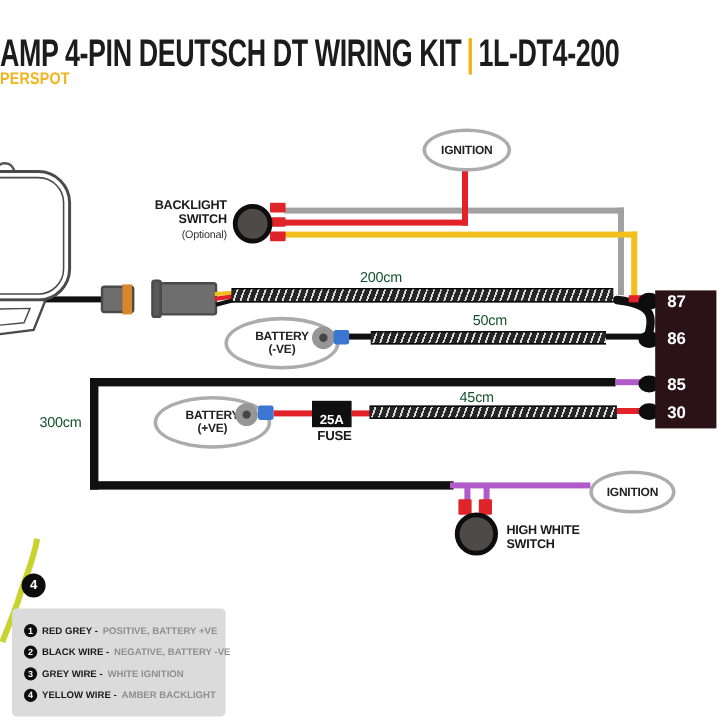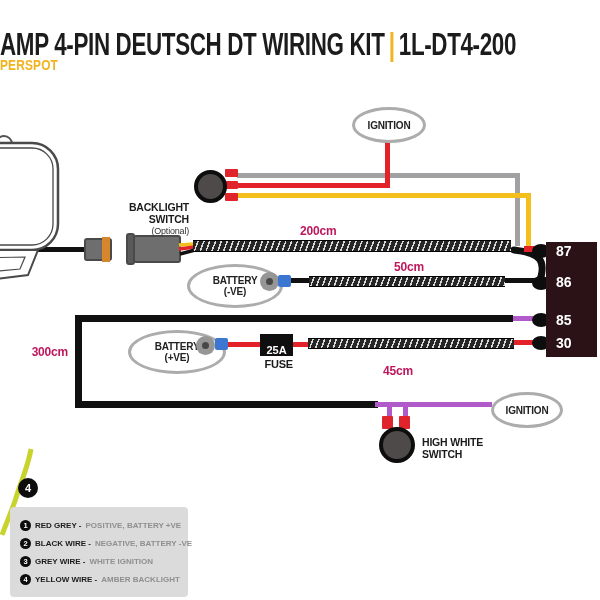--- a/index.html
+++ b/index.html
@@ -24,21 +24,21 @@
   
   .oval{position:absolute;background:#fff;border:3px solid #ACACAC;border-radius:50%;
     display:flex;flex-direction:column;align-items:center;justify-content:center;z-index:3;
     font-weight:bold;color:#222;line-height:11px;font-size:10px;letter-spacing:-.2px;text-align:right;}
   
   .switch{position:absolute;border-radius:50%;background:#4F4A4A;border:4px solid #0d0d0d;z-index:3;box-sizing:border-box;}
   .spade{position:absolute;background:#E0242B;z-index:3;border-radius:1px;}
   .ring{position:absolute;width:19px;height:19px;border-radius:50%;background:#969696;z-index:3;}
   .ring::after{content:"";position:absolute;left:6px;top:6px;width:7px;height:7px;border-radius:50%;background:#474747;}
   .crimp{position:absolute;width:13px;height:12px;background:#3B76D1;border-radius:2px;z-index:3;}
-  .lenlbl{position:absolute;font-weight:bold;font-size:12px;color:#be185d;z-index:3;letter-spacing:-.2px;}
+  .lenlbl{position:absolute;font-weight:normal;font-size:12px;color:#14532d;z-index:3;letter-spacing:-.2px;}
   .complbl{position:absolute;font-weight:bold;color:#1a1a1a;z-index:3;letter-spacing:-.2px;}
   #relay{position:absolute;left:546px;top:242px;width:51px;height:115px;background:#2A1216;z-index:3;}
   .pinbump{position:absolute;left:532px;width:18px;height:14px;border-radius:50%;background:#0d0d0d;z-index:3;}
   .pinlbl{position:absolute;left:556px;color:#fff;font-weight:bold;font-size:14px;z-index:4;letter-spacing:0;}
   #fuse{position:absolute;left:260px;top:334px;width:33px;height:22px;background:#0f0f0f;color:#fff;
     display:flex;align-items:flex-end;justify-content:center;font-weight:bold;font-size:11px;z-index:3;}
   
   .conn{position:absolute;background:#6E6E6E;border:2px solid #4a4a4a;border-radius:3px;box-sizing:border-box;z-index:2;}
   .band{position:absolute;background:#D8862B;z-index:3;}
   
@@ -94,21 +94,21 @@
   <div class="wire red" style="left:237px;top:183px;width:153px;height:5px;"></div>
 
   <div class="oval" style="left:352px;top:107px;width:68px;height:30px;">
     <span>IGNITION</span>
   </div>
 
   <div class="spade" style="left:225px;top:169px;width:13px;height:8px;"></div>
   <div class="spade" style="left:225px;top:181px;width:13px;height:8px;"></div>
   <div class="spade" style="left:225px;top:193px;width:13px;height:8px;"></div>
   <div class="switch" style="left:194px;top:170px;width:33px;height:33px;"></div>
-  <div class="complbl" style="left:100px;top:165px;width:89px;text-align:right;font-size:10.5px;line-height:12px;margin-top:36px;">
+  <div class="complbl" style="left:100px;top:165px;width:89px;text-align:right;font-size:10.5px;line-height:12px;">
     <div>BACKLIGHT</div>
     <div>SWITCH</div>
     <div style="font-weight:normal;font-size:9px;color:#333;">(Optional)</div>
   </div>
 
   <div class="braid" style="left:193px;top:240px;width:318px;"></div>
   <div class="lenlbl" style="left:300px;top:224px;">200cm</div>
 
   <div class="oval" style="left:187px;top:264px;width:90px;height:38px;">
     <span>BATTERY</span>
@@ -134,21 +134,21 @@
   <div class="ring" style="left:196px;top:336px;"></div>
   <div class="crimp" style="left:215px;top:338px;"></div>
   <div class="wire red" style="left:228px;top:342px;width:34px;height:5px;"></div>
   <div id="fuse">
       <span>25A</span>
     </div>
   <div class="complbl" style="left:260px;top:358px;width:33px;text-align:right;font-size:11px;">FUSE</div>
   <div class="wire red" style="left:293px;top:342px;width:17px;height:5px;"></div>
   <div class="braid" style="left:308px;top:338px;width:206px;height:9px;"></div>
   <div class="wire red" style="left:514px;top:340px;width:24px;height:5px;"></div>
-  <div class="lenlbl" style="left:383px;top:324px;margin-top:40px;">45cm</div>
+  <div class="lenlbl" style="left:383px;top:324px;">45cm</div>
 
   <div class="pinbump" style="top:244px;"></div>
   <div class="pinbump" style="top:276px;"></div>
   <div class="pinbump" style="top:313px;"></div>
   <div class="pinbump" style="top:336px;"></div>
   <div id="relay"></div>
   <div class="pinlbl" style="top:243px;">87</div>
   <div class="pinlbl" style="top:274px;">86</div>
   <div class="pinlbl" style="top:312px;">85</div>
   <div class="pinlbl" style="top:335px;">30</div>

